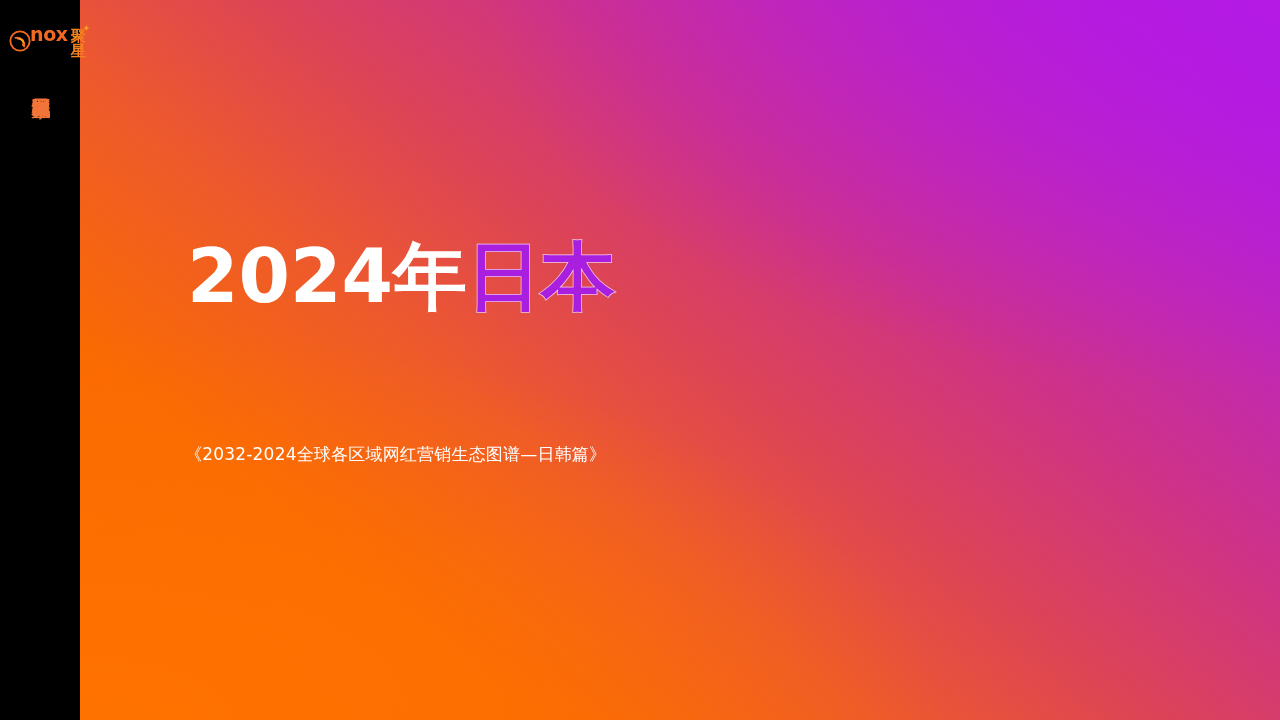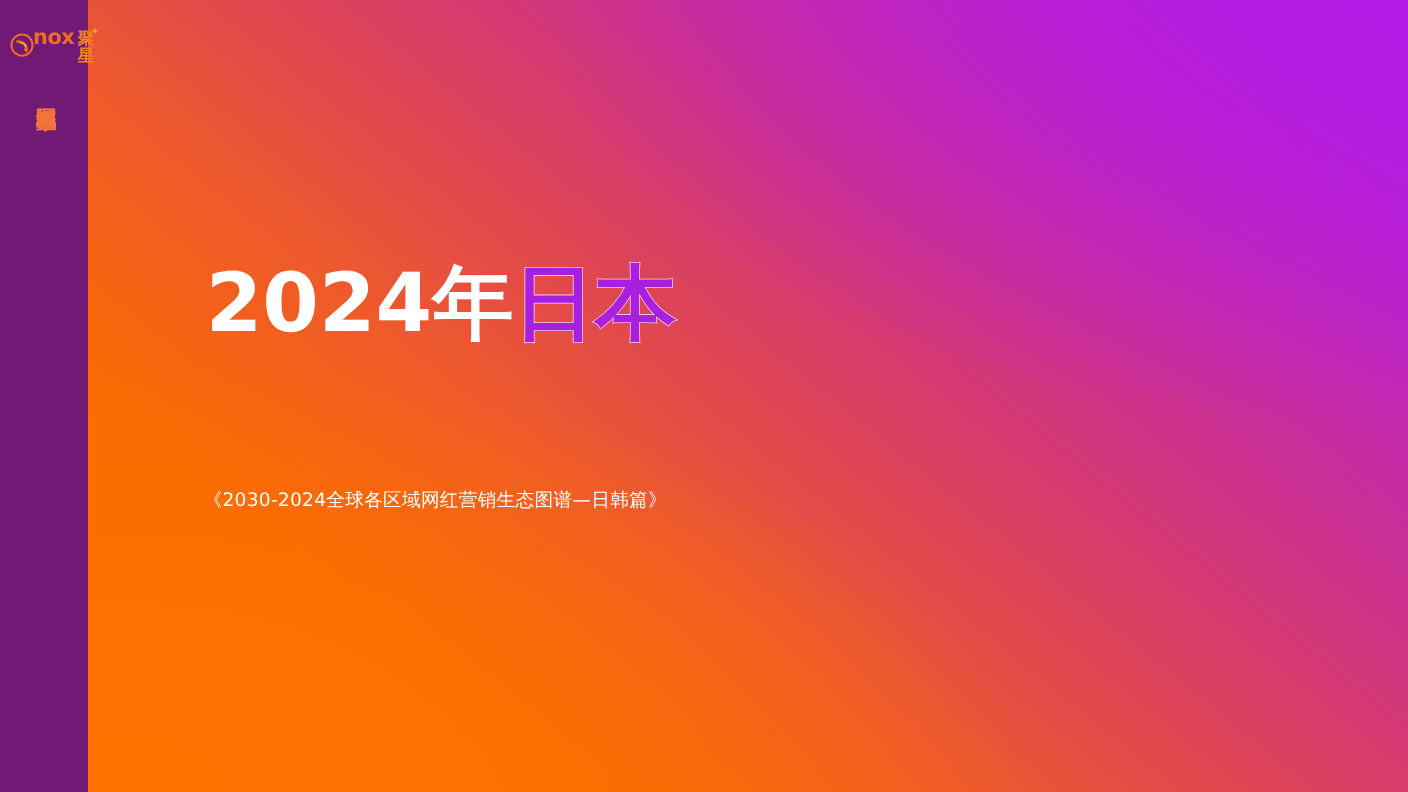--- a/index.html
+++ b/index.html
@@ -20,21 +20,21 @@
     background: #ffffff;
   }
 
   
   .sidebar {
     position: absolute;
     left: 0;
     top: 0;
     width: 80px;
     height: 720px;
-    background: #701a75;
+    background: #000000;
     z-index: 5;
   }
 
   .logo {
     position: absolute;
     left: 9px;
     top: 26px;
     width: 72px;
     height: 30px;
     display: flex;
@@ -184,21 +184,21 @@
 
   <div class="stage">
     <div class="stage-bg"></div>
     <div class="stage-glow"></div>
   </div>
 
   <div class="title-block">
     <div class="title-line title-line-1"><span>2024年</span><span class="title-accent">日本</span></div>
   </div>
 
-  <div class="subtitle">《2030-2024全球各区域网红营销生态图谱—日韩篇》</div>
+  <div class="subtitle">《2032-2024全球各区域网红营销生态图谱—日韩篇》</div>
 
   <div class="sidebar">
 
     <div class="logo">
       <svg class="logo-icon" viewBox="0 0 48 48">
         <circle cx="24" cy="24" r="21" fill="none" stroke="#F06A22" stroke-width="4"></circle>
         <path d="M33 36 A16 16 0 0 0 14 17" fill="none" stroke="#F06A22" stroke-width="4" stroke-linecap="round"></path>
         <path d="M32 31 A11.5 11.5 0 0 0 19 19" fill="none" stroke="#F4841F" stroke-width="4" stroke-linecap="round"></path>
         <path d="M31 26 A7 7 0 0 0 24 20" fill="none" stroke="#F9A11B" stroke-width="4" stroke-linecap="round"></path>
         <circle cx="31.5" cy="32.5" r="3.2" fill="#F06A22"></circle>

